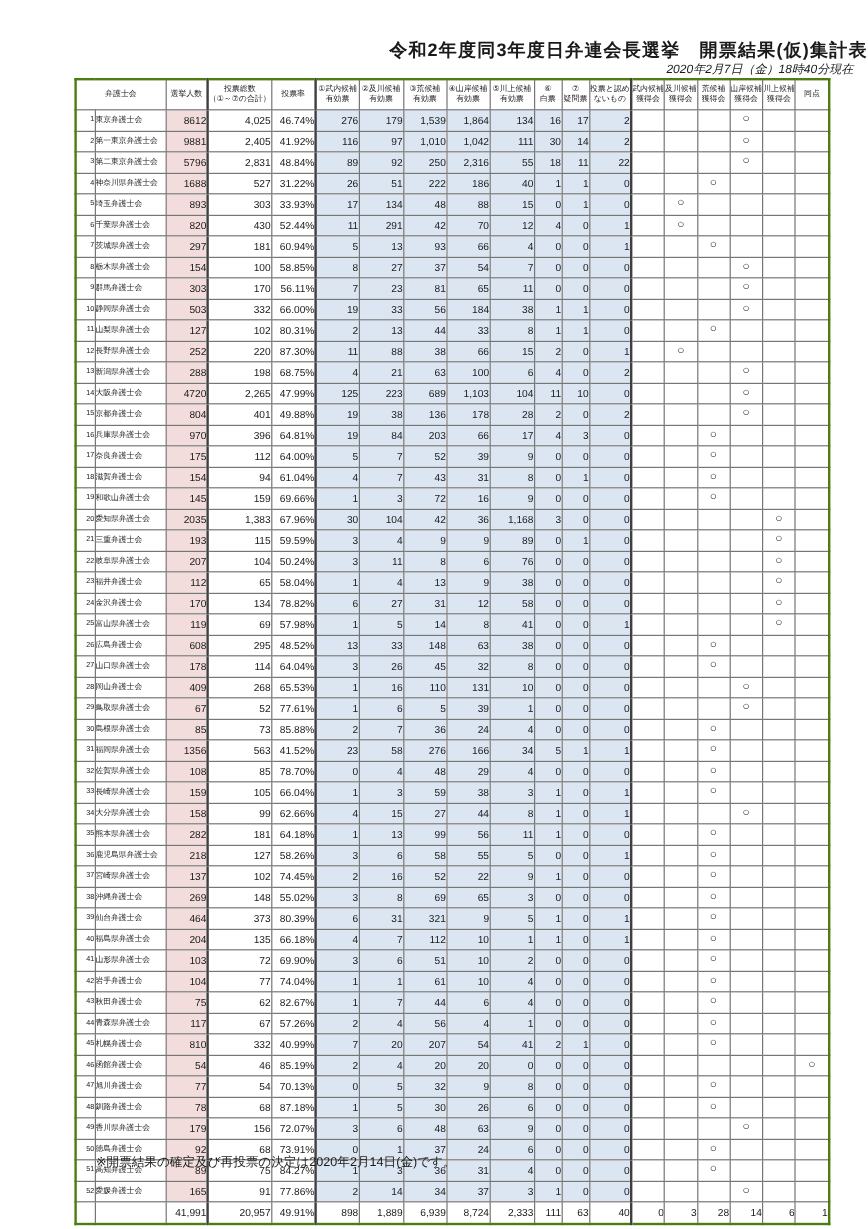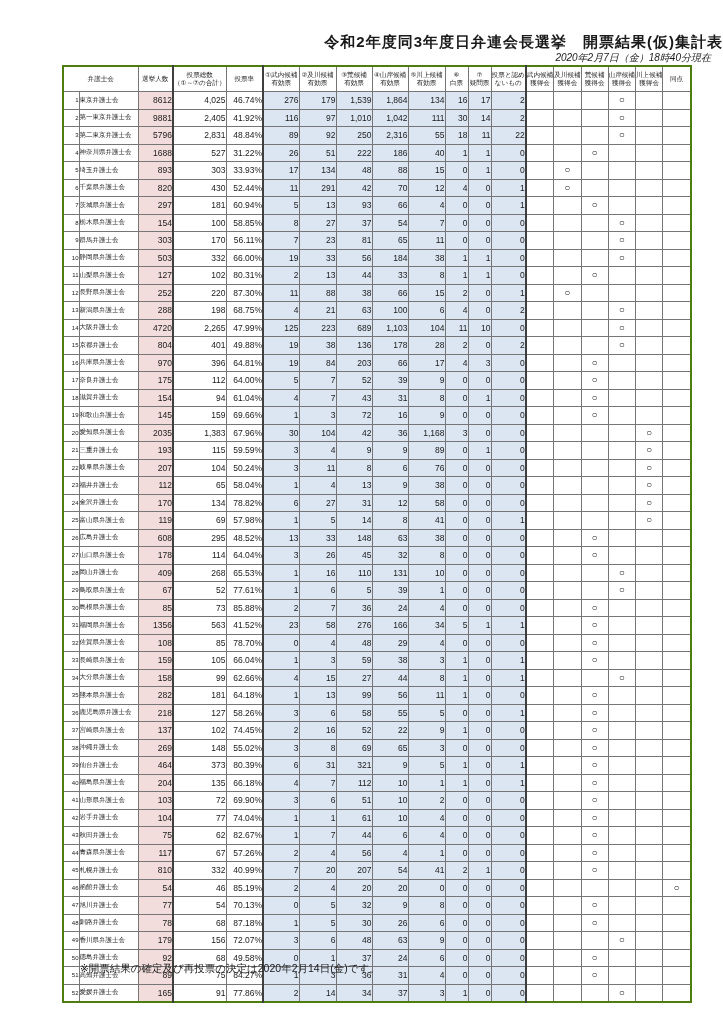--- a/index.html
+++ b/index.html
@@ -1117,21 +1117,21 @@
         <td class="circle"></td>
         <td class="circle">○</td>
         <td class="circle"></td>
         <td class="circle"></td>
       </tr>
       <tr>
         <td class="rowno">50</td>
         <td class="name">徳島弁護士会</td>
         <td class="num pink">92</td>
         <td class="num bl">68</td>
-        <td class="num">49.58%</td>
+        <td class="num">73.91%</td>
         <td class="num blue bl">0</td>
         <td class="num blue">1</td>
         <td class="num blue">37</td>
         <td class="num blue">24</td>
         <td class="num blue">6</td>
         <td class="num blue">0</td>
         <td class="num blue">0</td>
         <td class="num blue">0</td>
         <td class="circle bl"></td>
         <td class="circle"></td>
@@ -1175,16 +1175,37 @@
         <td class="num blue">1</td>
         <td class="num blue">0</td>
         <td class="num blue">0</td>
         <td class="circle bl"></td>
         <td class="circle"></td>
         <td class="circle"></td>
         <td class="circle">○</td>
         <td class="circle"></td>
         <td class="circle"></td>
       </tr>
+      <tr>
+        <td class="rowno"></td>
+        <td class="name"></td>
+        <td class="num">41,991</td>
+        <td class="num bl">20,957</td>
+        <td class="num">49.91%</td>
+        <td class="num bl">898</td>
+        <td class="num">1,889</td>
+        <td class="num">6,939</td>
+        <td class="num">8,724</td>
+        <td class="num">2,333</td>
+        <td class="num">111</td>
+        <td class="num">63</td>
+        <td class="num">40</td>
+        <td class="num bl">0</td>
+        <td class="num">3</td>
+        <td class="num">28</td>
+        <td class="num">14</td>
+        <td class="num">6</td>
+        <td class="num">1</td>
+      </tr>
     </tbody>
   </table>
 
 <div class="footnote">※開票結果の確定及び再投票の決定は2020年2月14日(金)です。</div>
 
 </body></html>

